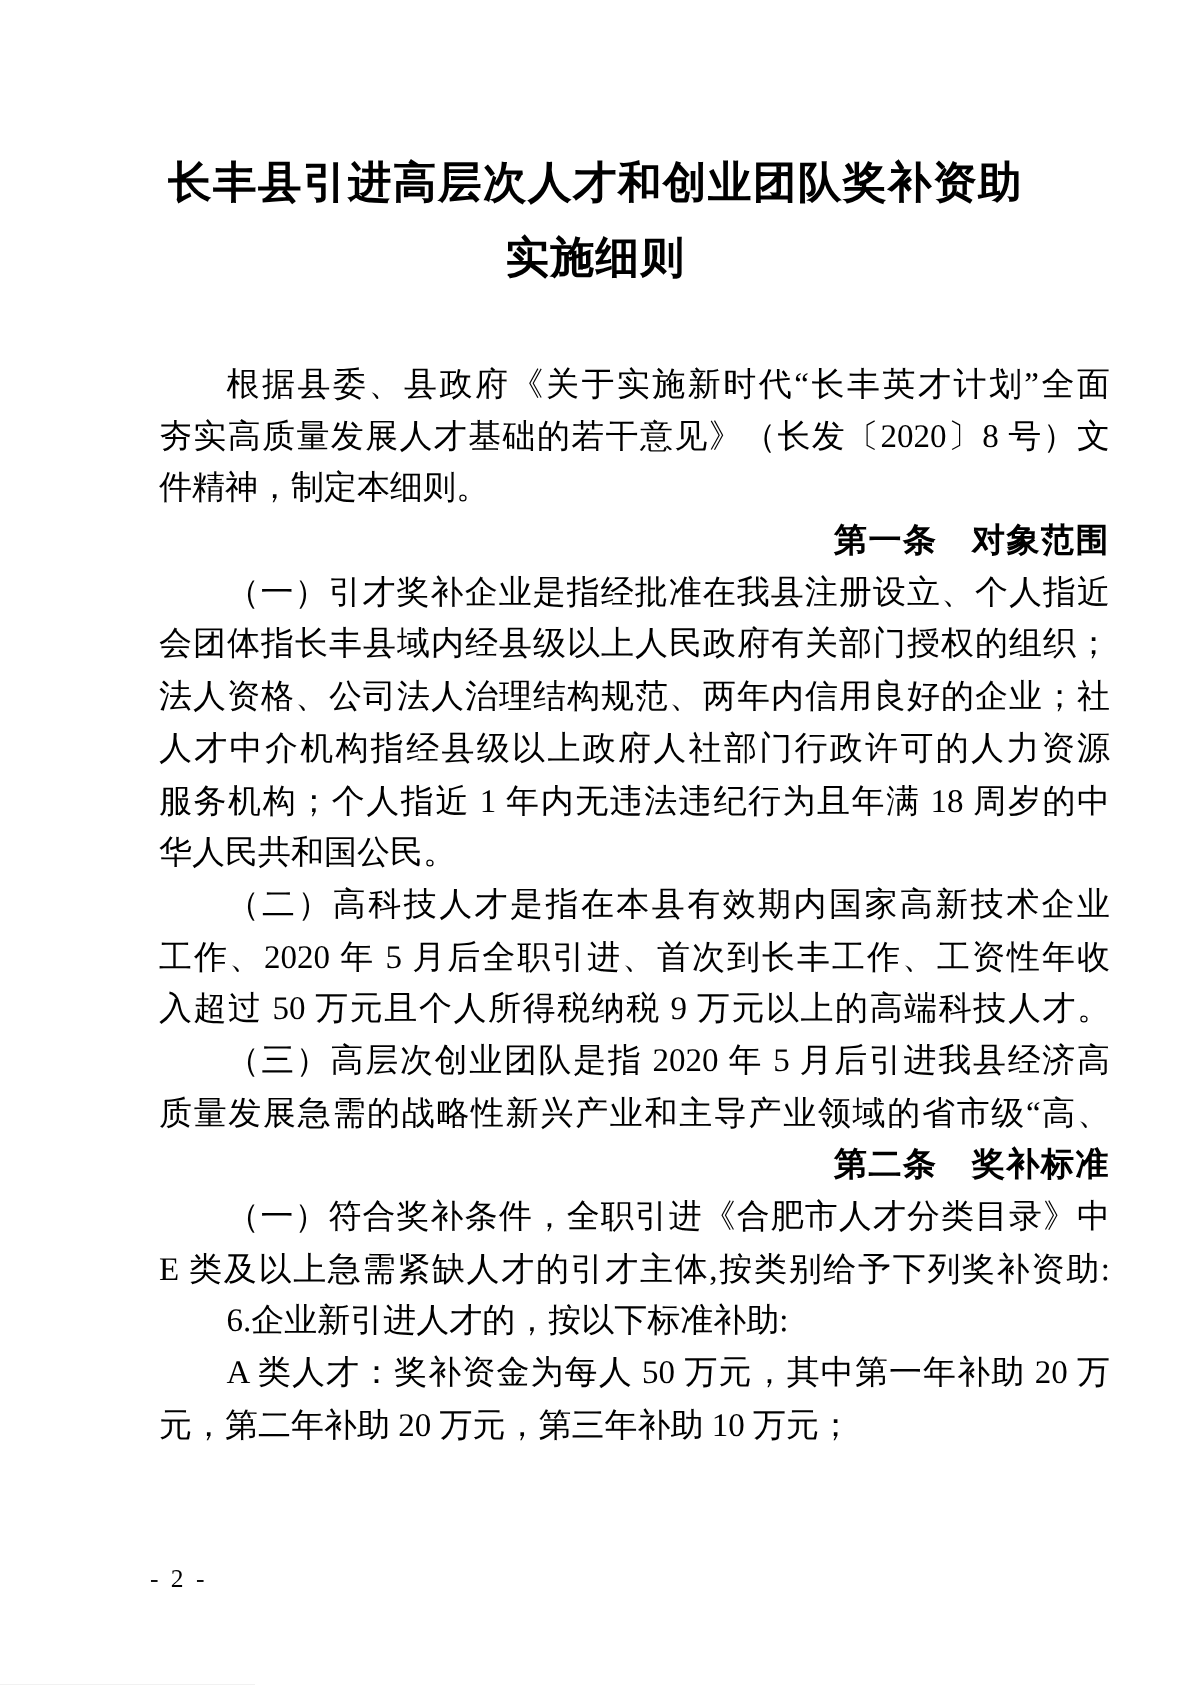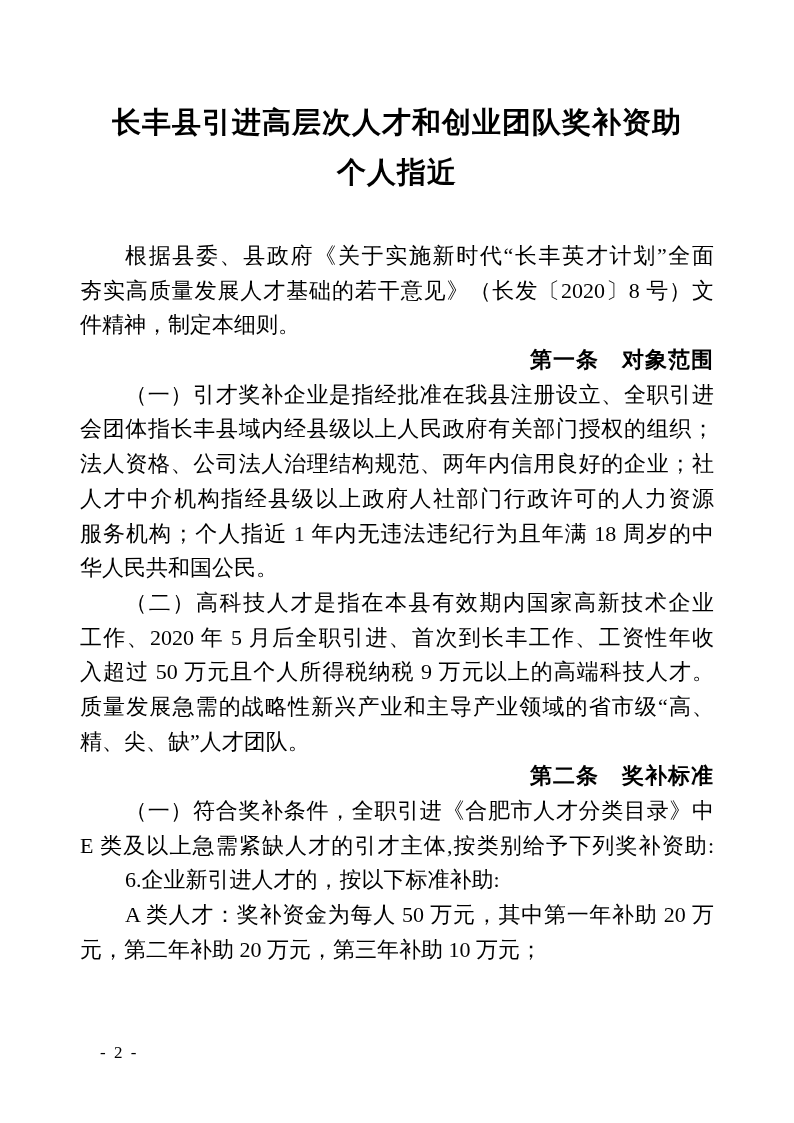--- a/index.html
+++ b/index.html
@@ -32,20 +32,21 @@
     left: 80px;
     width: 634px;
     font-size: 22px;
   }
   .line {
     width: 100%;
     height: 34.7px;
     line-height: 34.7px;
     overflow: hidden;
     text-align: left;
+    margin-left: 26px;
   }
   .line.justify {
     text-align: justify;
     text-align-last: justify;
   }
   .line.indent { padding-left: 45px; }
   .line.heading {
     font-family: "Liberation Sans", "DejaVu Sans", sans-serif;
     font-weight: bold;
     letter-spacing: 1px;
@@ -60,40 +61,40 @@
     line-height: 22px;
   }
 </style>
 </head>
 <body>
 
 <div class="page">
 
   <div class="title-block">
     <span class="title-line">长丰县引进高层次人才和创业团队奖补资助</span>
-    <span class="title-line">个人指近</span>
+    <span class="title-line">实施细则</span>
   </div>
 
   <div class="body-block">
 
   <div class="line indent justify">根据县委、县政府《关于实施新时代“长丰英才计划”全面</div>
       <div class="line justify">夯实高质量发展人才基础的若干意见》（长发〔2020〕8 号）文</div>
       <div class="line">件精神，制定本细则。</div>
       <div class="line heading indent">第一条　对象范围</div>
-      <div class="line indent justify">（一）引才奖补企业是指经批准在我县注册设立、全职引进</div>
+      <div class="line indent justify">（一）引才奖补企业是指经批准在我县注册设立、个人指近</div>
       <div class="line justify">会团体指长丰县域内经县级以上人民政府有关部门授权的组织；</div>
       <div class="line justify">法人资格、公司法人治理结构规范、两年内信用良好的企业；社</div>
       <div class="line justify">人才中介机构指经县级以上政府人社部门行政许可的人力资源</div>
       <div class="line justify">服务机构；个人指近 1 年内无违法违纪行为且年满 18 周岁的中</div>
       <div class="line">华人民共和国公民。</div>
       <div class="line indent justify">（二）高科技人才是指在本县有效期内国家高新技术企业</div>
       <div class="line justify">工作、2020 年 5 月后全职引进、首次到长丰工作、工资性年收</div>
       <div class="line justify">入超过 50 万元且个人所得税纳税 9 万元以上的高端科技人才。</div>
+      <div class="line indent justify">（三）高层次创业团队是指 2020 年 5 月后引进我县经济高</div>
       <div class="line justify">质量发展急需的战略性新兴产业和主导产业领域的省市级“高、</div>
-      <div class="line">精、尖、缺”人才团队。</div>
       <div class="line heading indent">第二条　奖补标准</div>
       <div class="line indent justify">（一）符合奖补条件，全职引进《合肥市人才分类目录》中</div>
       <div class="line justify">E 类及以上急需紧缺人才的引才主体,按类别给予下列奖补资助:</div>
       <div class="line indent">6.企业新引进人才的，按以下标准补助:</div>
       <div class="line indent justify">A 类人才：奖补资金为每人 50 万元，其中第一年补助 20 万</div>
       <div class="line">元，第二年补助 20 万元，第三年补助 10 万元；</div>
     </div>
 
   <div class="footer-pageno">- 2 -</div>
 

